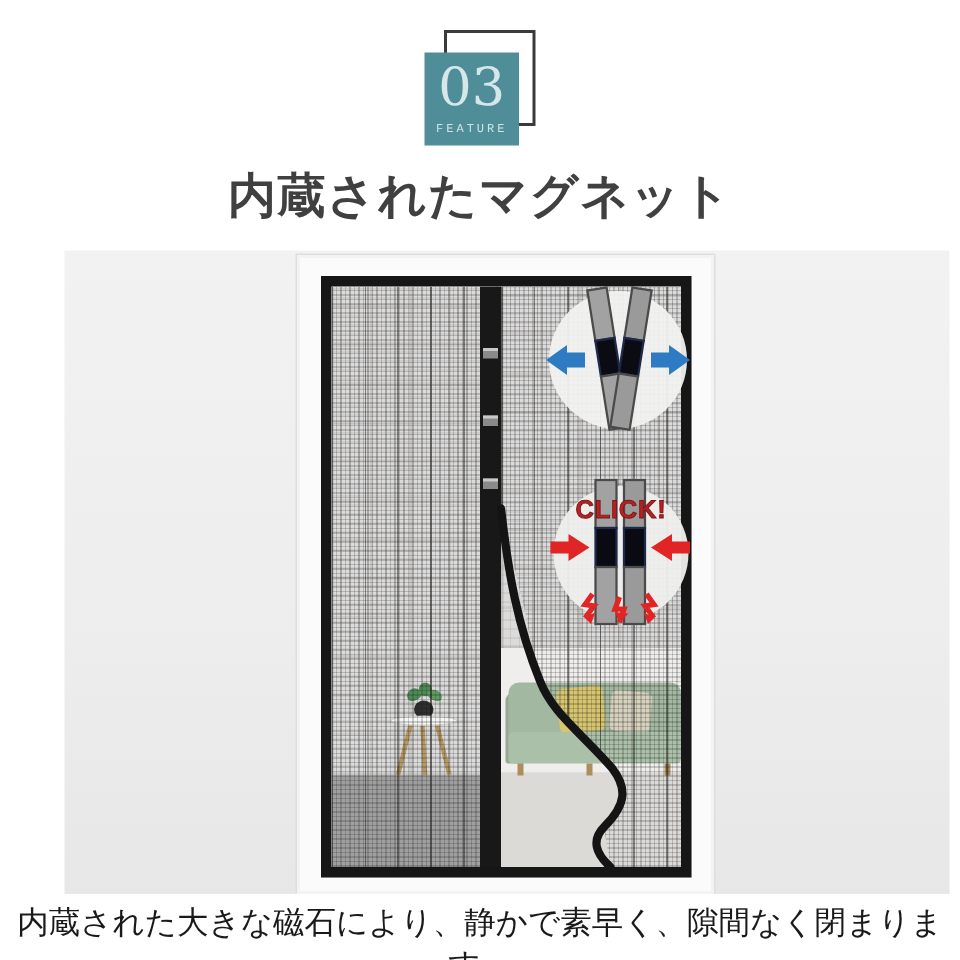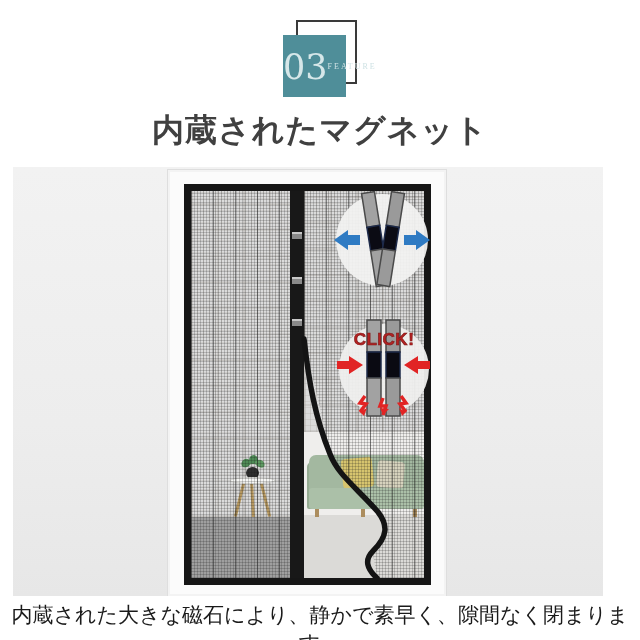--- a/index.html
+++ b/index.html
@@ -2,30 +2,30 @@
 <html><head>
 <meta charset="utf-8">
 <style>
   html,body{margin:0;padding:0;background:#fff;}
   body{font-family:"Liberation Sans","DejaVu Sans",sans-serif;}
   .stage{position:relative;width:640px;height:640px;background:#fff;overflow:hidden;margin:0 auto;}
 
   
   .badge-outline{position:absolute;left:296px;top:20px;width:57px;height:60px;border:2px solid #3a3a3a;background:#fff;}
   .badge-square{position:absolute;left:283px;top:35px;width:63px;height:62px;background:#4f8e99;
-    display:flex;flex-direction:row;align-items:center;justify-content:flex-start;}
+    display:flex;flex-direction:column;align-items:center;justify-content:flex-start;}
   .badge-number{font-family:"DejaVu Serif","Liberation Serif",serif;font-size:35px;line-height:44px;color:#d6e7e9;margin-top:2px;}
-  .badge-label{font-family:Liberation Serif, serif;font-size:8px;letter-spacing:2px;color:#cfe2e4;margin-top:1px;}
+  .badge-label{font-family:Liberation Mono, monospace;font-size:8px;letter-spacing:2px;color:#cfe2e4;margin-top:1px;}
 
   
   .title{position:absolute;left:0;top:109px;width:640px;text-align:center;font-size:32px;font-weight:bold;color:#404040;letter-spacing:1px;}
   .caption{position:absolute;left:0;top:601px;width:640px;text-align:center;font-size:21px;color:#1a1a1a;}
 
   
-  .photo{position:absolute;left:13px;top:167px;width:590px;height:429px;
+  .photo{position:absolute;left:43px;top:167px;width:590px;height:429px;
     background:linear-gradient(180deg,#f2f2f2 0%,#ededed 60%,#e7e7e7 100%);overflow:hidden;}
   .door-frame{position:absolute;left:155px;top:3px;width:278px;height:426px;background:#fbfbfb;
     box-shadow:0 0 0 1px #dedede, inset 0 0 0 2px #f3f3f3;}
   .mesh{position:absolute;left:16px;top:14px;width:247px;height:401px;background:#dcdcdc;
     border:7px solid #161616;box-sizing:border-box;}
   .mesh-inner{position:absolute;left:0;top:0;width:233px;height:387px;overflow:hidden;}
 
   
   .plaid{position:absolute;background-color:#dbdbdb;
     background-image:

